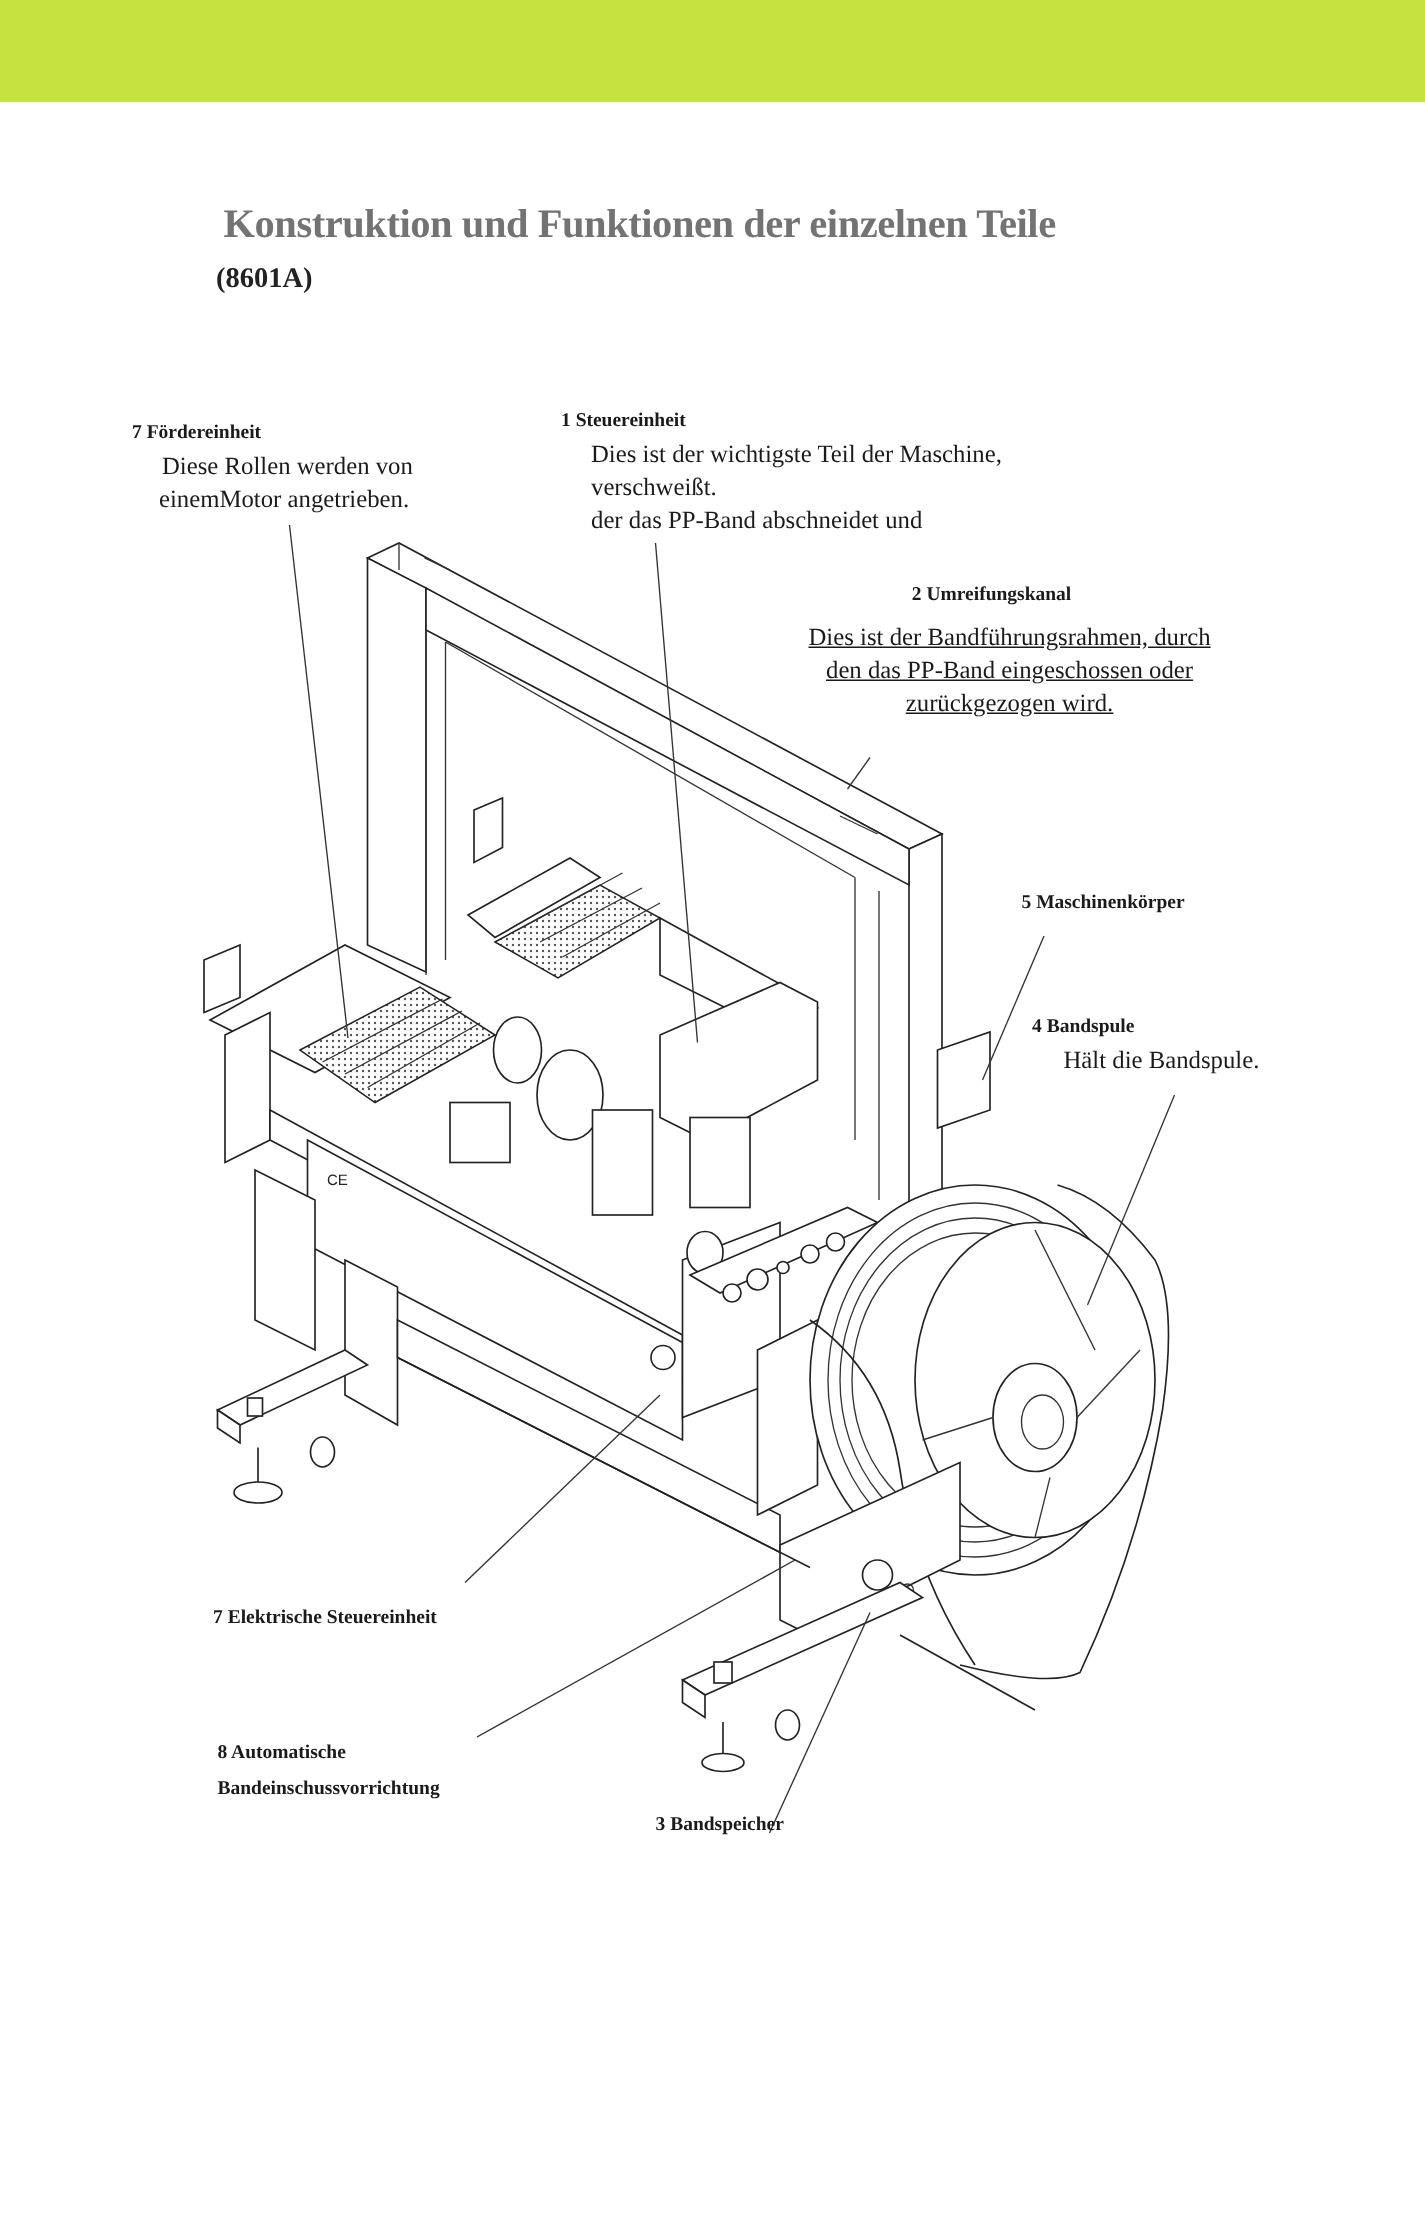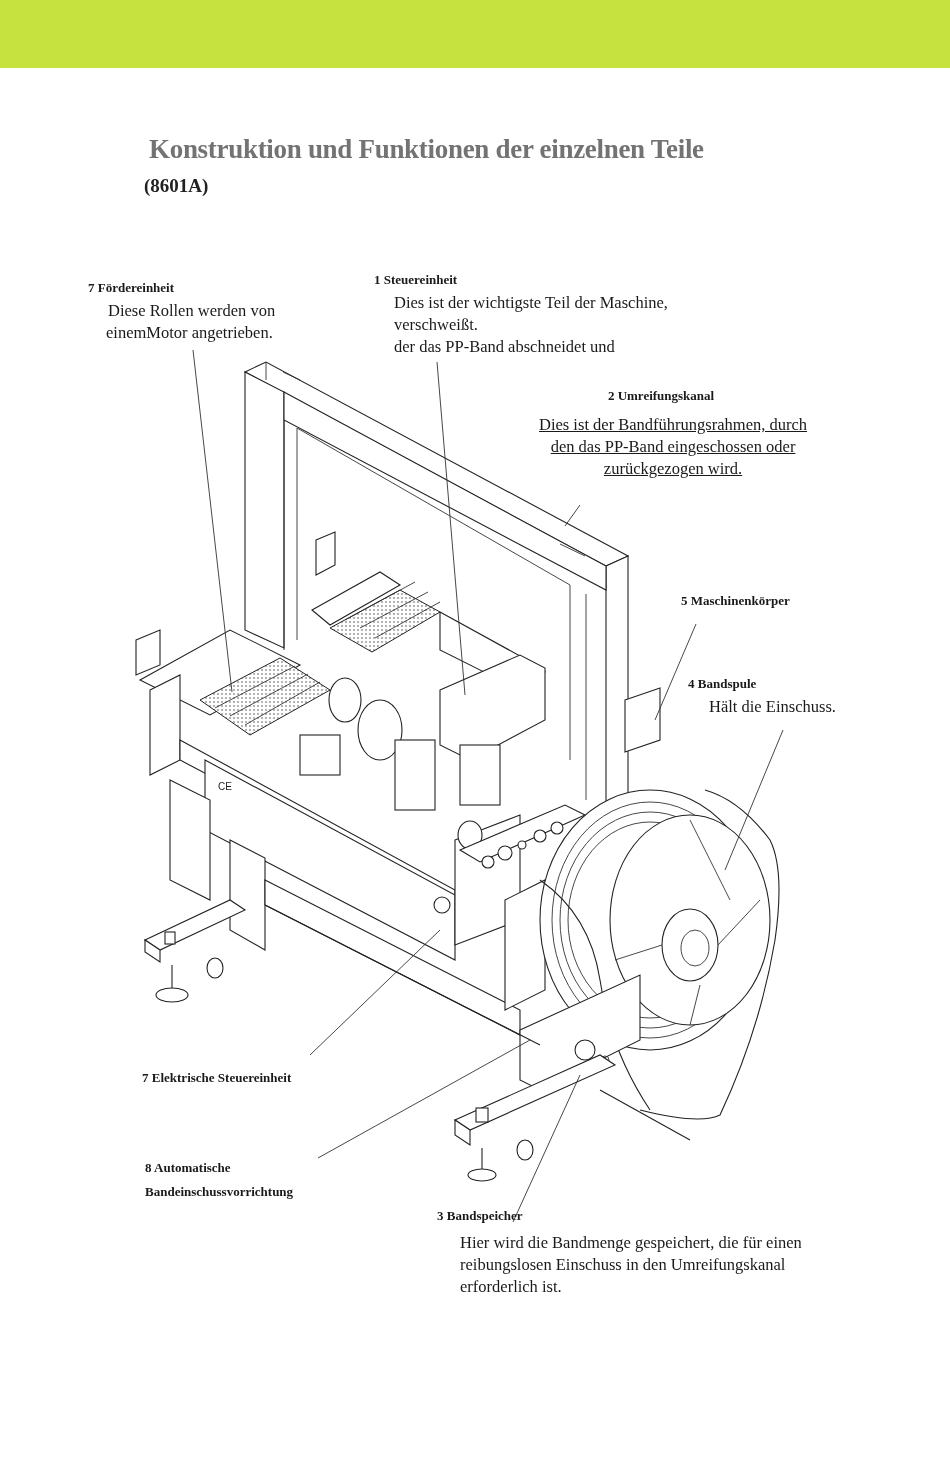--- a/index.html
+++ b/index.html
@@ -186,33 +186,28 @@
   </div>
 </div>
 
 <div class="label" style="left:650px; top:589px;margin-left:31px;">
   <div class="head">5 Maschinenkörper</div>
 </div>
 
 <div class="label" style="left:688px; top:672px;">
   <div class="head">4 Bandspule</div>
   <div style="padding-left:21px;">
-    <div class="desc">Hält die Einschuss.</div>
+    <div class="desc">Hält die Bandspule.</div>
   </div>
 </div>
 
 <div class="label" style="left:142px; top:1066px;">
   <div class="head">7 Elektrische Steuereinheit</div>
 </div>
 
 <div class="label" style="left:145px; top:1156px;">
   <div class="head">8 Automatische</div>
   <div class="head">Bandeinschussvorrichtung</div>
 </div>
 
 <div class="label" style="left:437px; top:1204px;">
   <div class="head">3 Bandspeicher</div>
-  <div style="padding-left:23px; margin-top:4px;">
-    <div class="desc">Hier wird die Bandmenge gespeichert, die für einen</div>
-    <div class="desc">reibungslosen Einschuss in den Umreifungskanal</div>
-    <div class="desc">erforderlich ist.</div>
-  </div>
 </div>
 
 </body></html>

